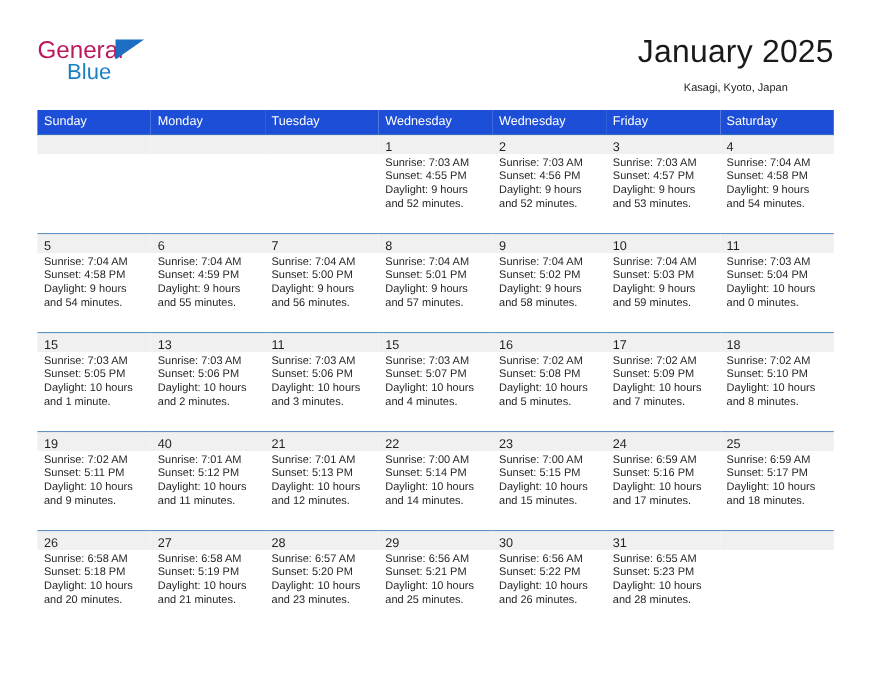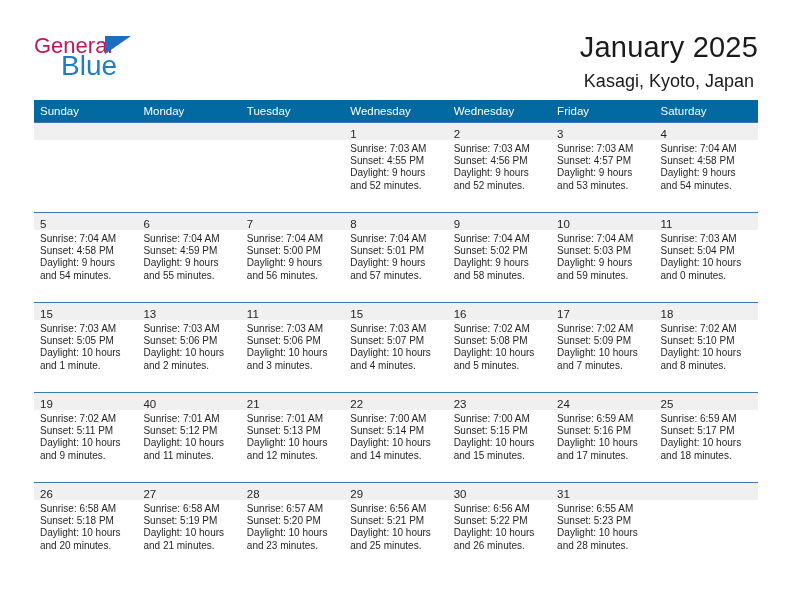--- a/index.html
+++ b/index.html
@@ -36,21 +36,21 @@
     padding-top: 4px;
   }
   .brand-line1 {
     font-size: 22px;
     color: #be185d;
     letter-spacing: 0px;
     line-height: 24px;
     font-weight: 400;
   }
   .brand-line2 {
-    font-size: 28px;
+    font-size: 20px;
     color: #1b7fc4;
     line-height: 22px;
     margin-top: -3px;
     margin-left: 27px;
     font-weight: 400;
   }
   .brand-flag {
     position: absolute;
     left: 71px;
     top: 6px;
@@ -65,36 +65,36 @@
     padding-top: 0px;
   }
   .cal-title {
     font-size: 29px;
     font-weight: 400;
     color: #1a1a1a;
     line-height: 34px;
     letter-spacing: 0.2px;
   }
   .cal-subtitle {
-    font-size: 18px;
+    font-size: 10px;
     font-weight: 400;
     color: #1a1a1a;
     line-height: 20px;
     margin-top: 7px;
   }
 
   
   .calendar {
     margin: 0 34px;
     border-collapse: collapse;
     table-layout: fixed;
     width: 724px;
   }
   .calendar th {
-    background: #0369a1;
+    background: #1d4ed8;
     color: #ffffff;
     font-size: 11.5px;
     font-weight: 400;
     text-align: left;
     padding: 5px 0 5px 6px;
     height: 17px;
     box-sizing: border-box;
     border: none;
   }
   .calendar td {

